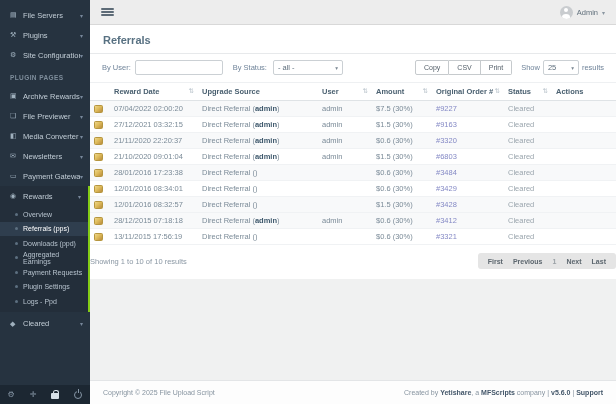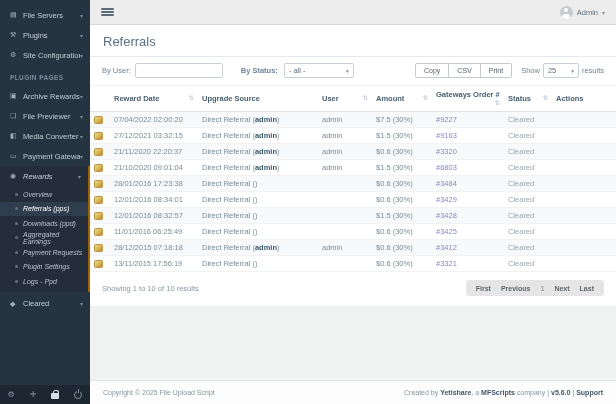--- a/index.html
+++ b/index.html
@@ -8,21 +8,21 @@
   .app { display:flex; width:616px; height:404px; }
 
   
   .sidebar { position:relative; width:90px; flex:0 0 90px; background:#263340; }
   .menu { list-style:none; padding-top:5px; }
   .menu-item { display:flex; align-items:center; height:20px; padding:0 7px 0 10px; cursor:pointer; }
   .mi-icon { width:13px; font-size:7px; color:#9fb0bd; flex:0 0 13px; }
   .mi-label { flex:1; font-size:7.5px; color:#c2cdd6; white-space:nowrap; overflow:hidden; }
   .mi-chevron { font-size:6px; color:#77879a; }
   .section-label { font-size:6.5px; font-weight:bold; color:#7e8d9b; letter-spacing:.4px; padding:9px 10px 5px; }
-  .rewards-group { background:#232e3a; border-right:2px solid #a16207;font-style:italic; }
+  .rewards-group { background:#232e3a; border-right:2px solid #84cc16; }
   .submenu { list-style:none; padding:1px 0 3px; }
   .submenu li { display:flex; align-items:center; height:14.5px; padding-left:15px; font-size:7px; color:#b6c2cd; cursor:pointer; }
   .submenu li::before { content:""; width:3px; height:3px; border-radius:50%; background:#5d7080; margin-right:5px; flex:0 0 3px; }
   .submenu li.active { background:#2f3e4e; color:#ffffff; }
   .sidebar-bottom { position:absolute; bottom:0; left:0; right:0; height:19px; background:#1c2732; display:flex; align-items:center; justify-content:space-around; }
   .bottom-glyph { font-size:8px; color:#8696a6; cursor:pointer; line-height:1; }
   .lock-icon { width:8px; height:6px; background:#d7e0e8; border-radius:1px; position:relative; margin-top:3px; cursor:pointer; }
   .lock-icon::before { content:""; position:absolute; top:-3.5px; left:1.5px; width:4px; height:4px; border:1px solid #d7e0e8; border-bottom:none; border-radius:2.5px 2.5px 0 0; }
   .power-icon { width:8px; height:8px; border:1.2px solid #8696a6; border-radius:50%; position:relative; cursor:pointer; }
   .power-icon::before { content:""; position:absolute; top:-2.5px; left:2.3px; width:1.2px; height:4px; background:#8696a6; box-shadow:0 0 0 1px #1c2732; }
@@ -34,21 +34,21 @@
   .hamburger span { display:block; height:1.8px; background:#5d6b77; margin:1.6px 0; border-radius:1px; }
   .topbar-right { margin-left:auto; display:flex; align-items:center; gap:4px; cursor:pointer; }
   .avatar { width:13px; height:13px; border-radius:50%; background:#c9cccf; position:relative; overflow:hidden; }
   .avatar::before { content:""; position:absolute; top:2.5px; left:4.5px; width:4px; height:4px; background:#fff; border-radius:50%; }
   .avatar::after { content:""; position:absolute; top:8px; left:2.5px; width:8px; height:6px; background:#fff; border-radius:50% 50% 0 0; }
   .user-label { font-size:7.5px; color:#61707c; }
   .tb-chevron { font-size:6px; color:#8b97a1; }
 
   .content { flex:1; background:#f0f1f1; min-height:0; }
   .panel { background:#ffffff; }
-  .page-title { font-size:13px; font-weight:normal; color:#587182; padding:9px 13px 7px; border-bottom:1px solid #e7e9eb; }
+  .page-title { font-size:11px; font-weight:bold; color:#587182; padding:9px 13px 7px; border-bottom:1px solid #e7e9eb; }
 
   
   .filters { display:flex; align-items:center; padding:6px 12px 7px; gap:4px; font-size:7.5px; color:#70849a; }
   .flabel { white-space:nowrap; }
   .text-input { width:88px; height:15px; border:1px solid #cbd0d4; border-radius:2px; font-size:7.5px; padding:0 3px; color:#55606a; outline:none; }
   .fake-select { display:flex; align-items:center; justify-content:space-between; height:15px; border:1px solid #cbd0d4; border-radius:2px; padding:0 4px; background:#fff; color:#5f6f7d; cursor:pointer; }
   .status-select { width:70px; margin-left:2px; }
   .show-select { width:36px; }
   .sel-arrow { font-size:5.5px; color:#7b8893; margin-left:3px; }
   .btn-group { display:flex; margin-left:auto; }
@@ -63,21 +63,21 @@
   thead th { font-size:7.5px; color:#4a6070; text-align:left; padding:4px 4px; border-bottom:1px solid #dfe3e6; border-top:1px solid #eef0f2; font-weight:bold; }
   .sort { color:#b9c3cb; font-size:6.5px; float:right; font-weight:normal; }
   tbody td { font-size:7.5px; color:#7b8b98; padding:3px 4px; border-bottom:1px solid #f0f2f4; height:14.5px; white-space:nowrap; overflow:hidden; }
   tbody tr.odd { background:#f8f9fa; }
   .money-icon { display:inline-block; width:9px; height:8px; border-radius:1.5px; background:linear-gradient(135deg,#ecd58a 0%,#dfbc5c 45%,#b98c3d 100%); border:.5px solid #b6963f; vertical-align:middle; }
   .src-user { color:#3e586c; font-weight:bold; }
   .c-order { color:#8489c5; }
   .c-status { color:#9aa5ad; }
 
   
-  .table-bottom { display:flex; align-items:center; justify-content:space-between; padding:8px 12px 10px; }
+  .table-bottom { display:flex; align-items:center; justify-content:space-between; padding:8px 0 10px; }
   .showing { font-size:7.5px; color:#8a97a3; }
   .pagination { display:flex; align-items:center; gap:10px; background:#e5e5e5; border-radius:3px; padding:4.5px 10px; }
   .pg { font-size:7px; font-weight:bold; color:#5d676f; cursor:pointer; }
   .pg.current { color:#9aa0a5; cursor:default; }
 
   
   .footer { height:24px; flex:0 0 24px; background:#fdfdfd; border-top:1px solid #e3e5e7; display:flex; align-items:center; justify-content:space-between; padding:0 13px; font-size:7px; color:#8794a0; }
   .footer .seg-bold { color:#44576a; font-weight:bold; cursor:pointer; }
 </style>
 </head>
@@ -111,20 +111,25 @@
           <span class="mi-chevron">▾</span>
         </li>
         <li class="menu-item">
           <span class="mi-icon">❏</span>
           <span class="mi-label">File Previewer</span>
           <span class="mi-chevron">▾</span>
         </li>
         <li class="menu-item">
           <span class="mi-icon">◧</span>
           <span class="mi-label">Media Converter</span>
+          <span class="mi-chevron">▾</span>
+        </li>
+        <li class="menu-item">
+          <span class="mi-icon">✉</span>
+          <span class="mi-label">Newsletters</span>
           <span class="mi-chevron">▾</span>
         </li>
         <li class="menu-item">
           <span class="mi-icon">▭</span>
           <span class="mi-label">Payment Gateways</span>
           <span class="mi-chevron">▾</span>
         </li>
       </ul>
     <div class="rewards-group">
       <ul class="menu" id="menu-rewards" style="padding-top:0;">
@@ -174,21 +179,21 @@
       </div>
     </header>
 
     <div class="content">
       <div class="panel">
         <h1 class="page-title">Referrals</h1>
 
         <div class="filters">
           <span class="flabel">By User:</span>
           <input class="text-input" type="text" style="">
-          <span class="flabel" style="margin-left:14px;font-weight:bold;">By Status:</span>
+          <span class="flabel" style="margin-left:6px;">By Status:</span>
           <div class="fake-select status-select">
             <span>- all -</span>
             <span class="sel-arrow">▾</span>
           </div>
           <div class="btn-group" id="export-buttons">
               <button class="btn first">Copy</button>
               <button class="btn">CSV</button>
               <button class="btn last">Print</button>
             </div>
           <div class="show-wrap">
@@ -212,21 +217,21 @@
               <col style="width:48px">
               <col>
           </colgroup>
           <thead>
             <tr>
               <th></th>
               <th><span>Reward Date</span><span class="sort">⇅</span></th>
               <th><span>Upgrade Source</span></th>
               <th><span>User</span><span class="sort">⇅</span></th>
               <th><span>Amount</span><span class="sort">⇅</span></th>
-              <th><span>Gateways Order #</span><span class="sort">⇅</span></th>
+              <th><span>Original Order #</span><span class="sort">⇅</span></th>
               <th><span>Status</span><span class="sort">⇅</span></th>
               <th><span>Actions</span></th>
             </tr>
           </thead>
           <tbody id="table-body">
               <tr class="odd">
                 <td><span class="money-icon"></span></td>
                 <td>07/04/2022 02:00:20</td>
                 <td>Direct Referral (<b class="src-user">admin</b>)</td>
                 <td>admin</td>
@@ -285,30 +290,20 @@
                 <td class="c-status">Cleared</td>
                 <td></td>
               </tr>
               <tr class="odd">
                 <td><span class="money-icon"></span></td>
                 <td>12/01/2016 08:32:57</td>
                 <td>Direct Referral (<b class="src-user"></b>)</td>
                 <td></td>
                 <td>$1.5 (30%)</td>
                 <td class="c-order">#3428</td>
-                <td class="c-status">Cleared</td>
-                <td></td>
-              </tr>
-              <tr>
-                <td><span class="money-icon"></span></td>
-                <td>11/01/2016 06:25:49</td>
-                <td>Direct Referral (<b class="src-user"></b>)</td>
-                <td></td>
-                <td>$0.6 (30%)</td>
-                <td class="c-order">#3425</td>
                 <td class="c-status">Cleared</td>
                 <td></td>
               </tr>
               <tr class="odd">
                 <td><span class="money-icon"></span></td>
                 <td>28/12/2015 07:18:18</td>
                 <td>Direct Referral (<b class="src-user">admin</b>)</td>
                 <td>admin</td>
                 <td>$0.6 (30%)</td>
                 <td class="c-order">#3412</td>

